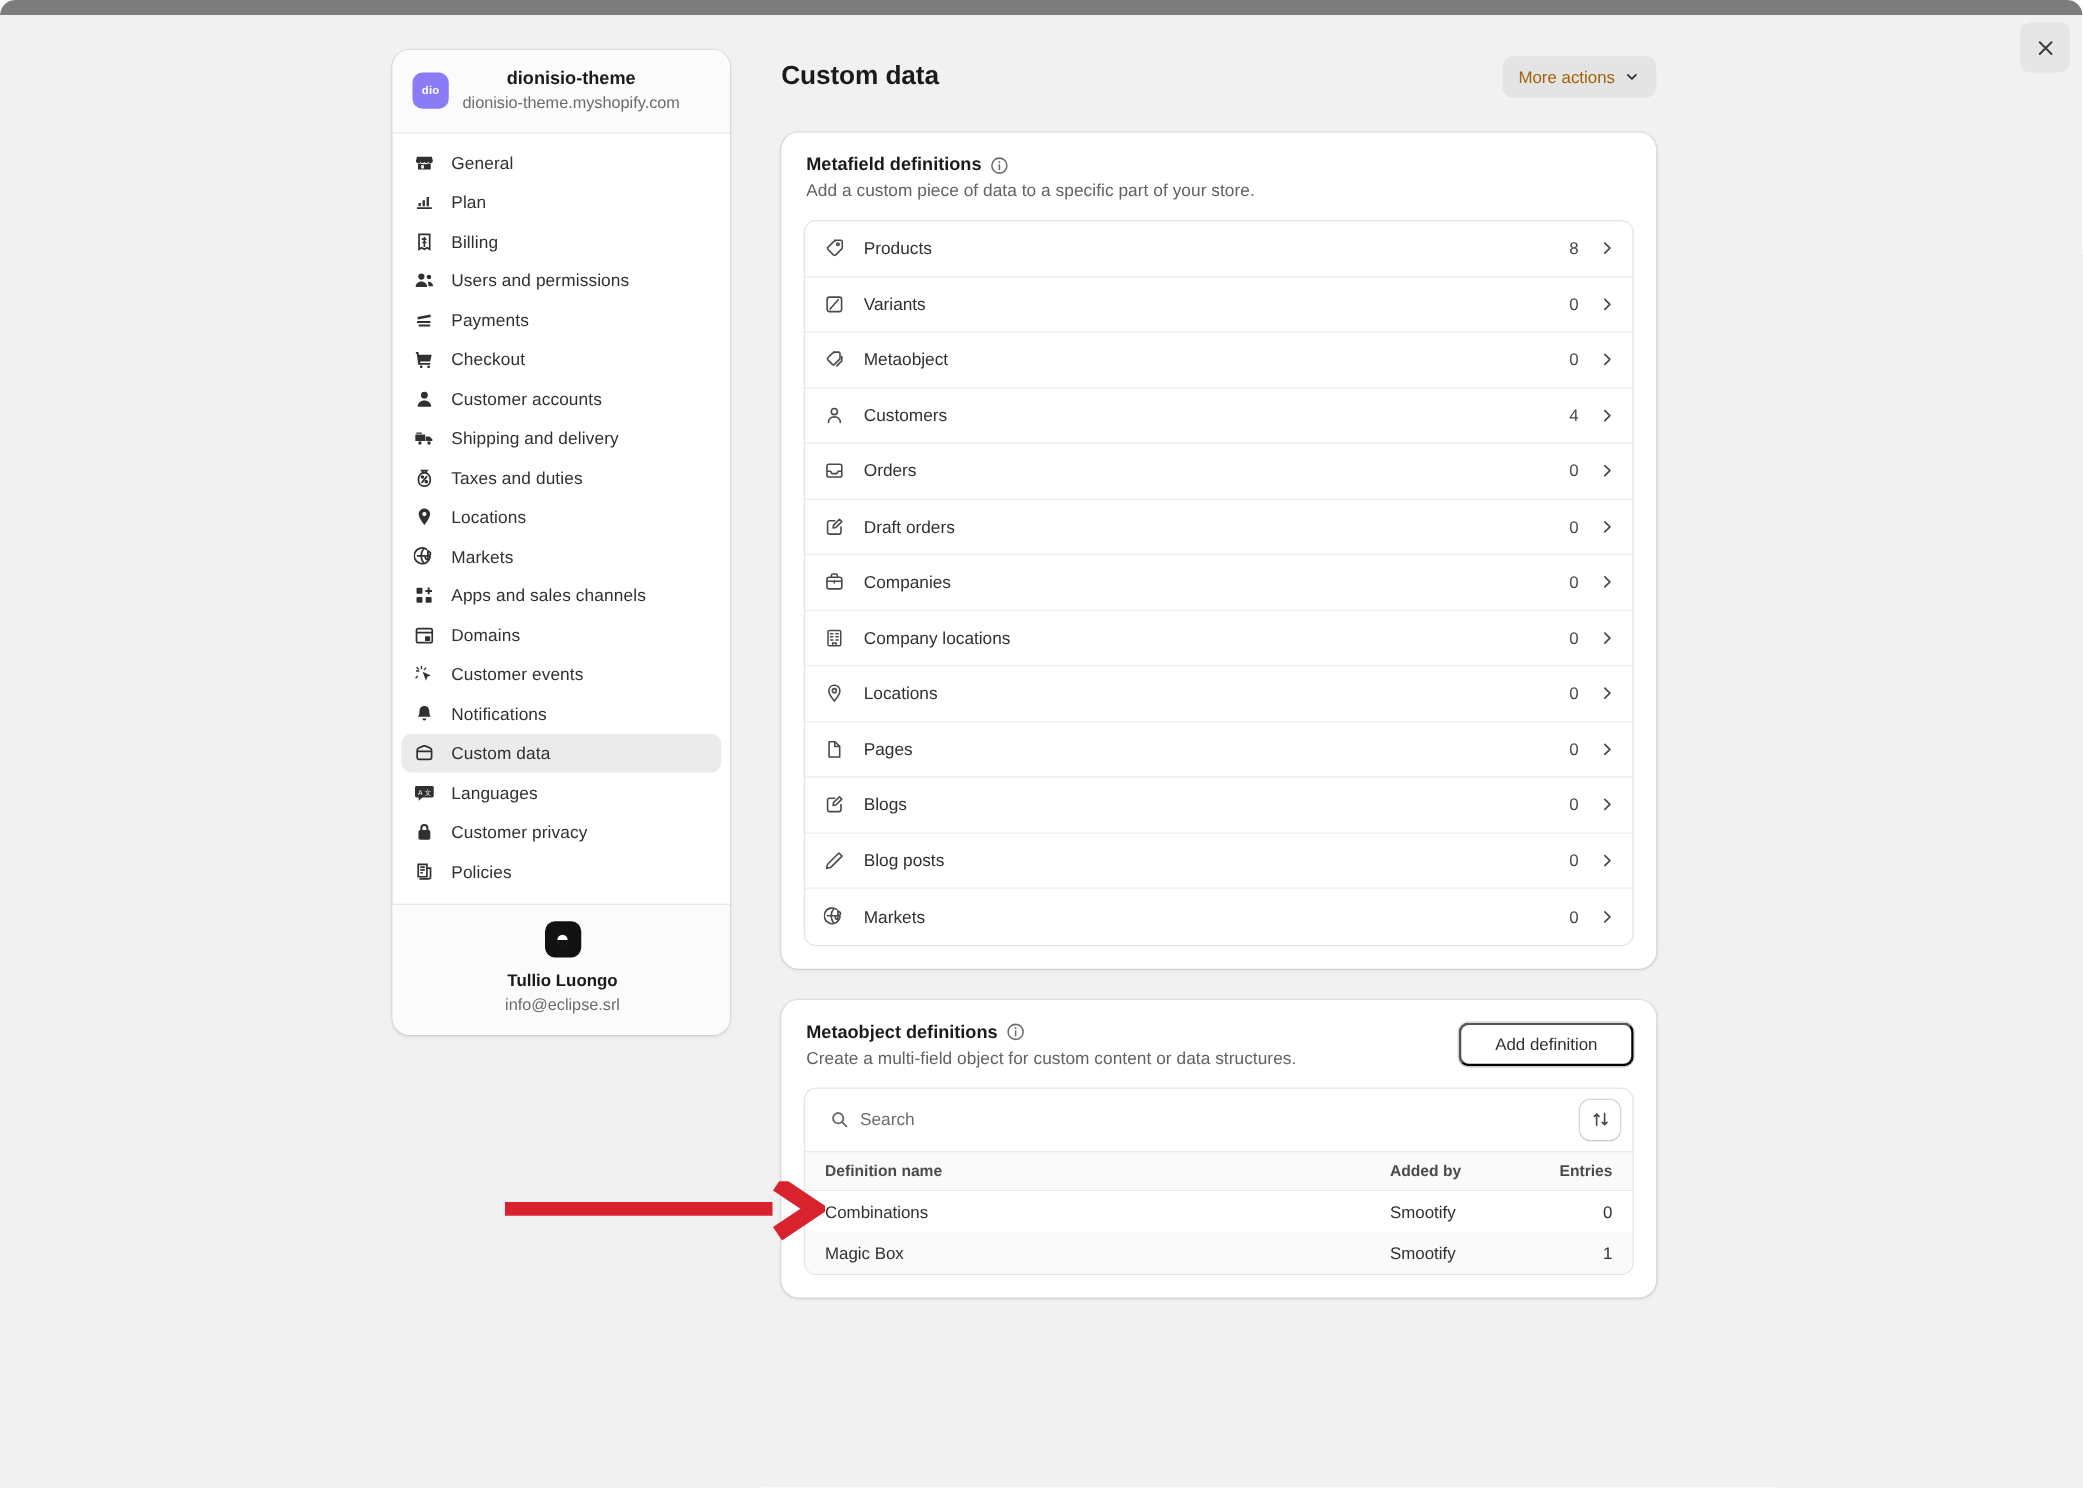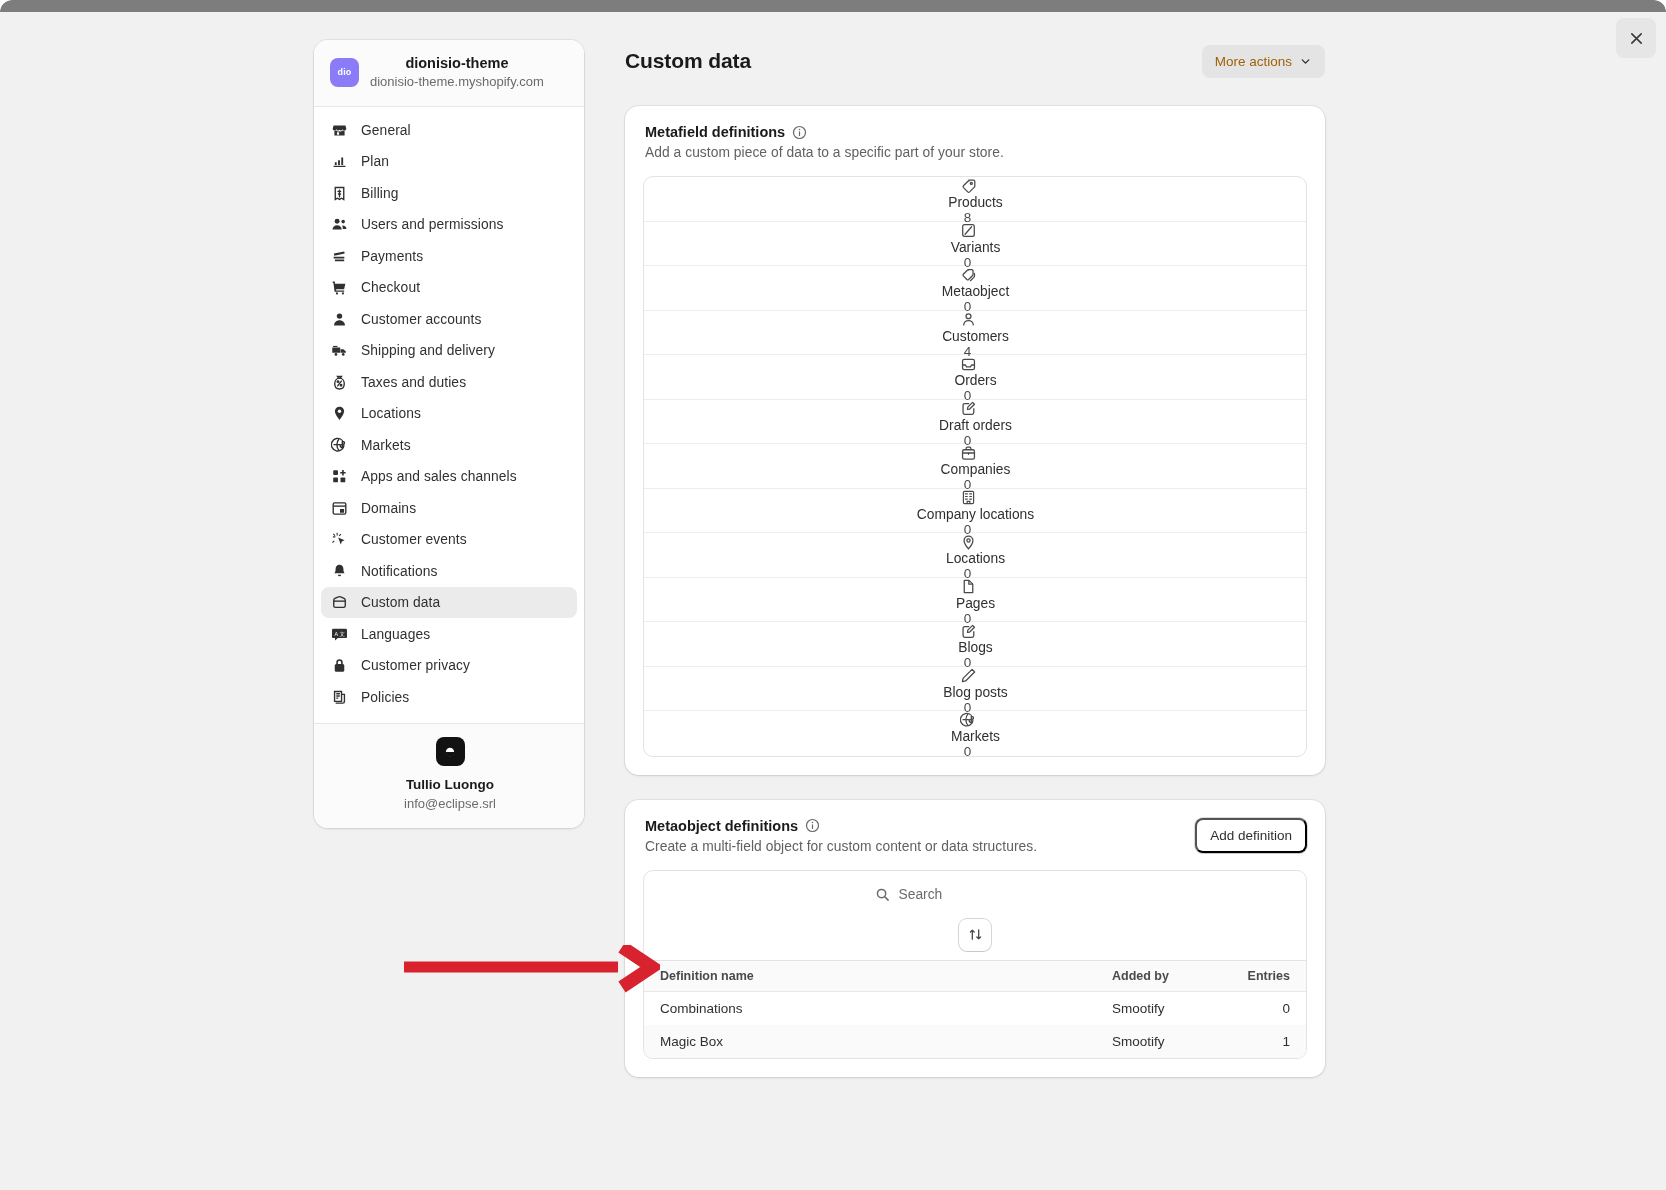--- a/index.html
+++ b/index.html
@@ -107,49 +107,48 @@
   .card-title-wrap { padding: 0 0 0 2px; }
   .card-title {
     display: flex; align-items: center; gap: 7px;
     font-size: 14.5px; font-weight: bold; color: #1a1a1a;
   }
   .info-icon { width: 15px; height: 15px; display: block; }
   .card-sub { font-size: 13.8px; color: #616161; margin-top: 5px; letter-spacing: .05px; }
   .add-def-btn {
     background: #ffffff; border-radius: 8px;
     box-shadow: 0 0 0 1px rgba(0,0,0,0.15), 0 1px 0 rgba(0,0,0,0.07);
-    padding: 8px 13px; font-size: 13.5px; color: #303030; font-weight: 500;
+    padding: 8px 27px; font-size: 13.5px; color: #303030; font-weight: 500;
     font-family: "Liberation Sans", sans-serif; cursor: pointer; flex: none;
   }
 
   .deflist {
     margin-top: 16px;
     border: 1px solid #e3e3e3; border-radius: 10px; overflow: hidden;
   }
   .defrow {
     display: flex; align-items: center;
     height: 44.5px; padding: 0 14px 0 15px;
-    border-bottom: 1px solid #ededed; cursor: pointer; flex-direction: column;
+    border-bottom: 1px solid #ededed; cursor: pointer;
   }
   .defrow:last-child { border-bottom: none; }
   .defrow .ico { width: 18px; height: 18px; flex: none; margin-right: 14px; display:flex; align-items:center; }
   .defrow .ico svg { width: 17px; height: 17px; display:block; }
   .defrow .name { flex: 1; font-size: 13.8px; color: #303030; }
   .defrow .count { font-size: 13.5px; color: #4a4a4a; margin-right: 16px; }
   .defrow .chev { width: 13px; height: 13px; }
 
   .search-wrap {
     margin-top: 16px;
     border: 1px solid #e3e3e3; border-radius: 10px; overflow: hidden;
   }
   .search-bar {
     display: flex; align-items: center; gap: 10px;
     padding: 9px 10px 9px 10px;
     border-bottom: 1px solid #e3e3e3;
-    flex-direction: column;
   }
   .search-field {
     flex: 1; display: flex; align-items: center; gap: 9px;
     background: #ffffff; border-radius: 8px; padding: 7px 10px;
     cursor: text;
   }
   .search-field svg { width: 15px; height: 15px; flex: none; }
   .search-field input {
     flex: 1; border: none; outline: none; background: transparent;
     font-size: 13.8px; color: #303030;

